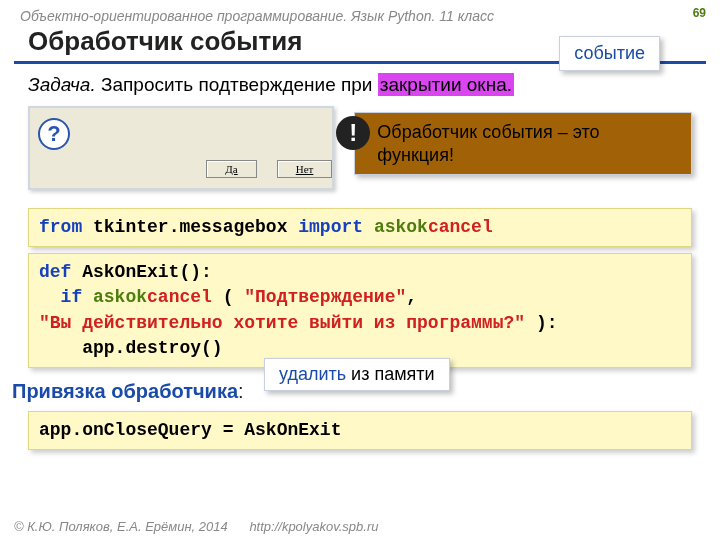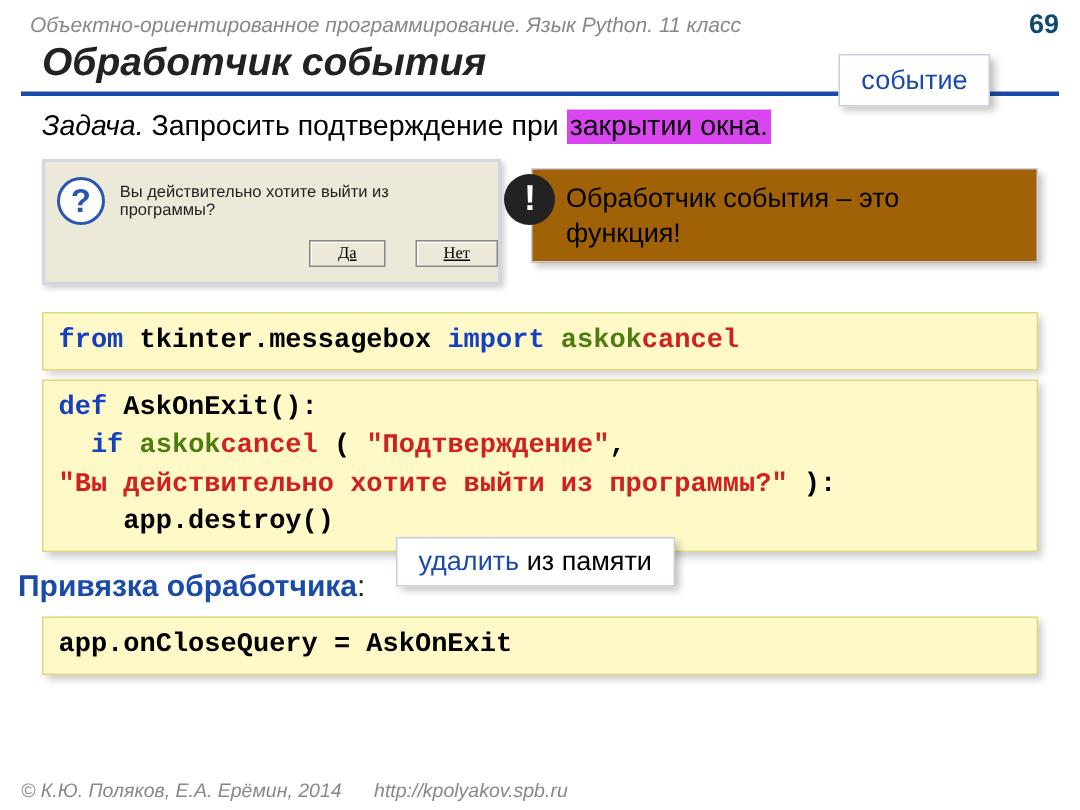--- a/index.html
+++ b/index.html
@@ -1,19 +1,19 @@
 <!DOCTYPE html>
 <html><head>
 <meta charset="utf-8">
 <style>
 * { box-sizing: border-box; margin: 0; padding: 0; }
 body { width: 720px; height: 540px; background: #fff; font-family: Arial, sans-serif; position: relative; overflow: hidden; }
 .header-strip { color: #888; font-style: italic; font-size: 14px; padding: 8px 20px 2px; }
-.page-num { position: absolute; top: 6px; right: 14px; font-size: 18px; font-weight: bold; color: #0c4a6e; }
-.title-row { display: flex; align-items: center; padding: 0 14px 4px; border-bottom: 3px solid #1a4ba8; margin: 0 14px 10px; font-style: italic; }
+.page-num { position: absolute; top: 6px; right: 14px; font-size: 12px; font-weight: bold; color: #4d7c0f; }
+.title-row { display: flex; align-items: center; padding: 0 14px 4px; border-bottom: 3px solid #1a4ba8; margin: 0 14px 10px; }
 .title { font-size: 26px; font-weight: bold; color: #222; flex: 1; }
 .callout { background: #fff; border: 1px solid #c8d0e0; box-shadow: 3px 3px 5px rgba(0,0,0,0.25); padding: 6px 14px; font-size: 18px; }
 .callout-event { position: absolute; top: 36px; right: 60px; color: #1a4ba8; }
 .task { font-size: 19px; padding: 0 28px 10px; }
 .task b { font-style: italic; font-weight: normal; }
 .hl-event { background: #d946ef; padding: 1px 2px; }
 .dialog-area { display: flex; gap: 20px; padding: 0 28px 12px; align-items: flex-start; }
 .win { width: 310px; border: 2px solid #cfd8e0; background: #ece9d8; font-family: Tahoma, sans-serif; box-shadow: 2px 2px 4px rgba(0,0,0,0.2); }
 .win-title { background: linear-gradient(#3a6ecc, #2a56b0); color: #fff; font-size: 12px; padding: 3px 6px; }
 .win-body { display: flex; align-items: flex-start; gap: 10px; padding: 10px 8px 4px; }
@@ -48,21 +48,20 @@
 <div class="callout callout-event">событие</div>
 
 <div class="task">
   <b>Задача.</b><span> Запросить подтверждение при </span><span class="hl-event">закрытии окна.</span>
 </div>
 
 <div class="dialog-area">
   <div class="win">
     <div class="win-body">
       <div class="qicon">?</div>
-      <div class="win-text">Вы действительно хотите выйти из программы?</div>
     </div>
     <div class="win-btns">
       <button class="win-btn"><u>Да</u></button>
       <button class="win-btn"><u>Нет</u></button>
     </div>
   </div>
   <div class="note-box">
     <div class="note-badge">!</div>
     <div class="note-text">Обработчик события – это функция!</div>
   </div>

